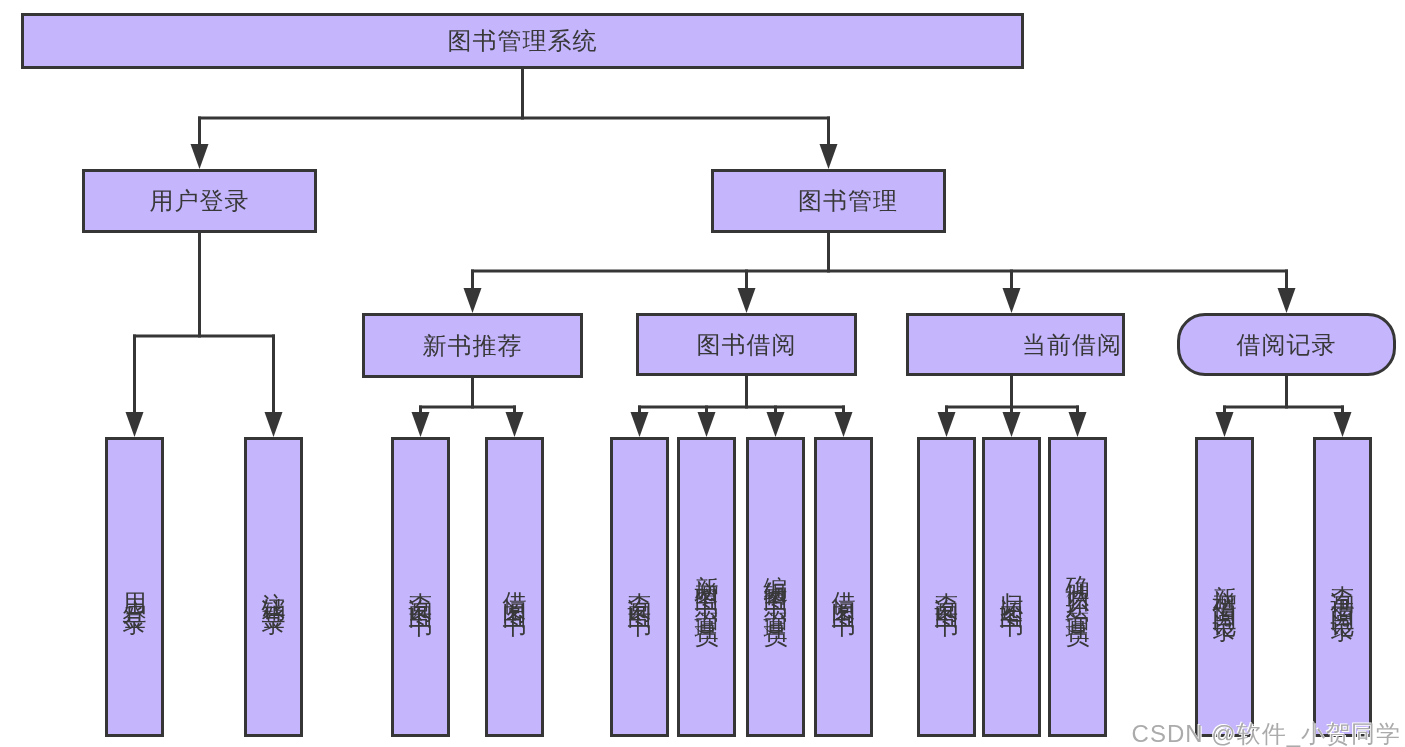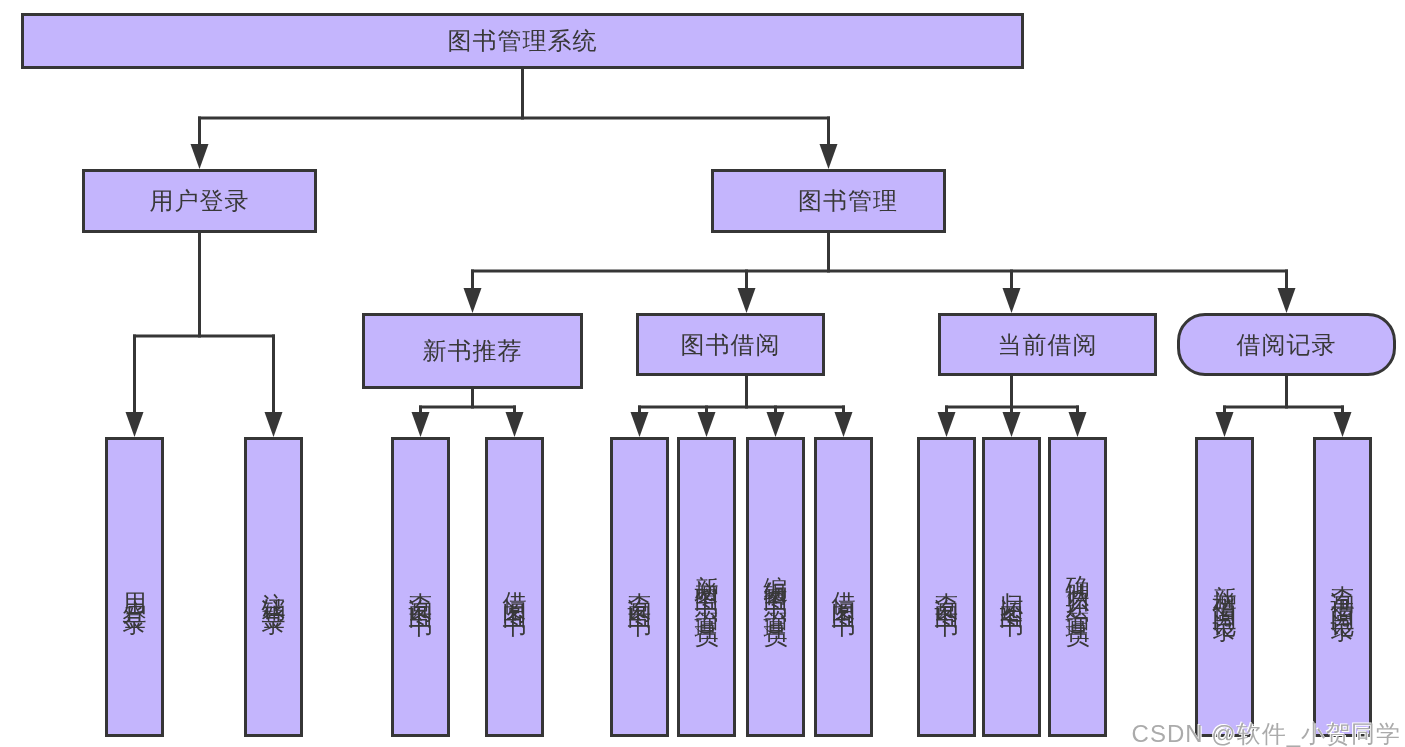--- a/index.html
+++ b/index.html
@@ -132,27 +132,27 @@
   <div id="watermark">CSDN @软件_小贺同学</div>
 <div class="node" style="left: 21px; top: 13px; width: 1003px; height: 56px; border-color: rgb(54, 54, 54);">
       <span class="lbl" style="color: rgb(56, 56, 56);">图书管理系统</span>
     </div>
     <div class="node" style="left: 82px; top: 169px; width: 235px; height: 64px; border-color: rgb(54, 54, 54);">
       <span class="lbl" style="color: rgb(56, 56, 56);">用户登录</span>
     </div>
     <div class="node" style="left: 711px; top: 169px; width: 235px; height: 64px; border-color: rgb(54, 54, 54); padding-left: 39px;">
       <span class="lbl" style="color: rgb(56, 56, 56);">图书管理</span>
     </div>
-    <div class="node" style="left: 362px; top: 313px; width: 221px; height: 76px; border-color: rgb(54, 54, 54);">
+    <div class="node" style="left: 362px; top: 313px; width: 221px; height: 65px; border-color: rgb(54, 54, 54);">
       <span class="lbl" style="color: rgb(56, 56, 56);">新书推荐</span>
     </div>
-    <div class="node" style="left: 636px; top: 313px; width: 189px; height: 63px; border-color: rgb(54, 54, 54);">
+    <div class="node" style="left: 636px; top: 313px; width: 221px; height: 63px; border-color: rgb(54, 54, 54);">
       <span class="lbl" style="color: rgb(56, 56, 56);">图书借阅</span>
     </div>
-    <div class="node" style="left: 938px; top: 313px; width: 219px; height: 63px; border-color: rgb(54, 54, 54);">
+    <div class="node" style="left: 906px; top: 313px; width: 219px; height: 63px; border-color: rgb(54, 54, 54); justify-content: flex-end;">
       <span class="lbl" style="color: rgb(56, 56, 56);">当前借阅</span>
     </div>
     <div class="node" style="left: 1177px; top: 313px; width: 219px; height: 63px; border-color: rgb(54, 54, 54); border-radius: 28px;">
       <span class="lbl" style="color: rgb(56, 56, 56);">借阅记录</span>
     </div>
     <div class="node v" style="left: 105px; top: 437px; width: 59px; height: 300px; border-color: rgb(54, 54, 54);">
       <span class="lbl" style="color: rgb(56, 56, 56);">用户登录</span>
     </div>
     <div class="node v" style="left: 244px; top: 437px; width: 59px; height: 300px; border-color: rgb(54, 54, 54);">
       <span class="lbl" style="color: rgb(56, 56, 56);">注销登录</span>

